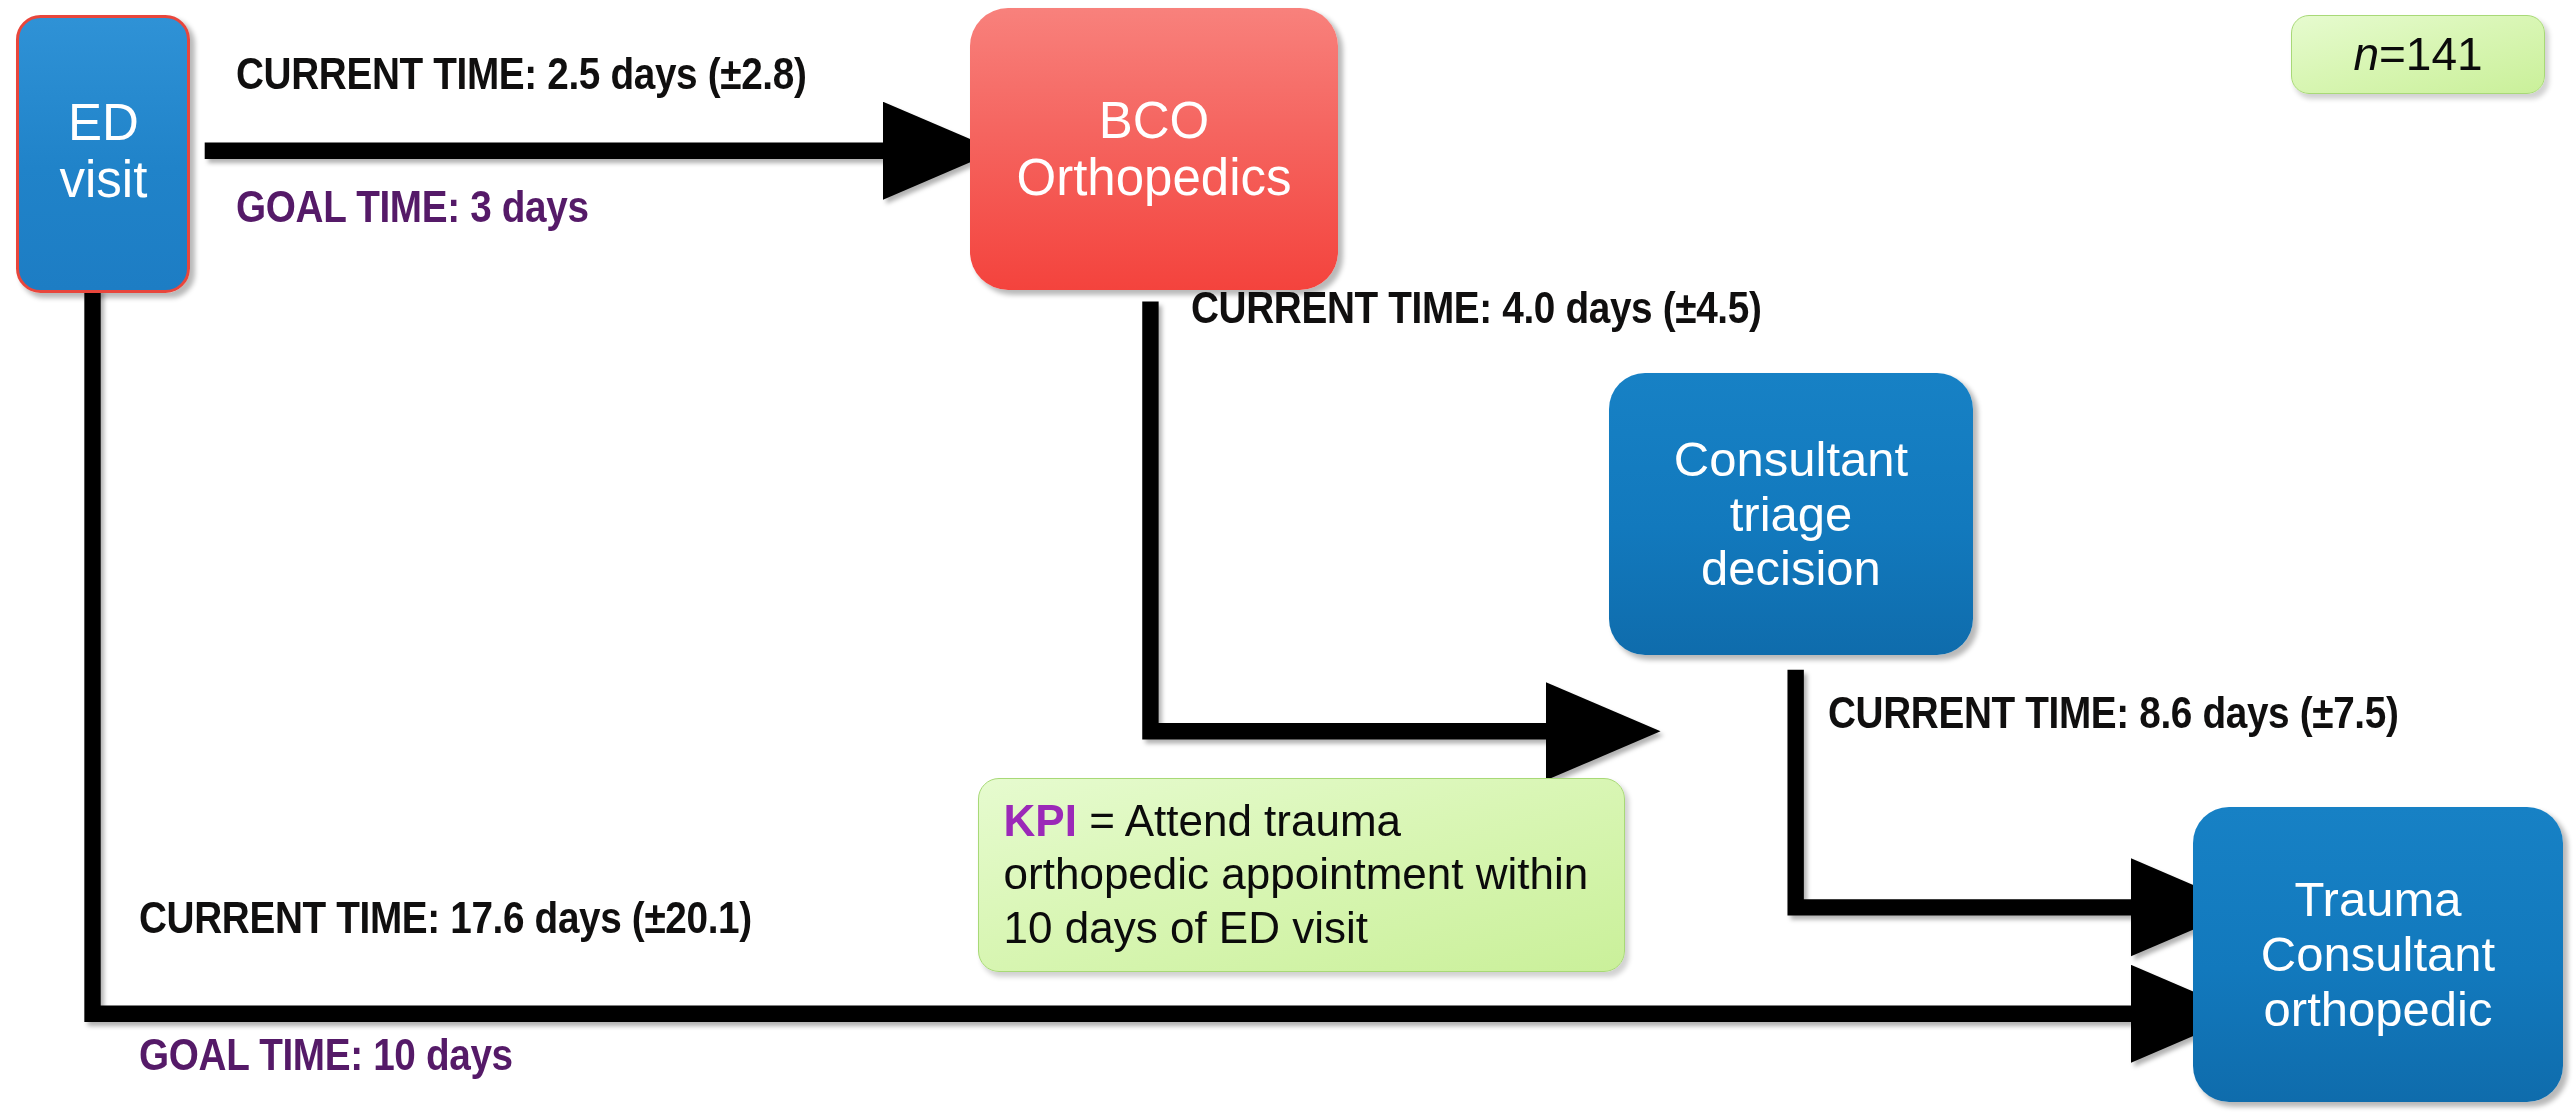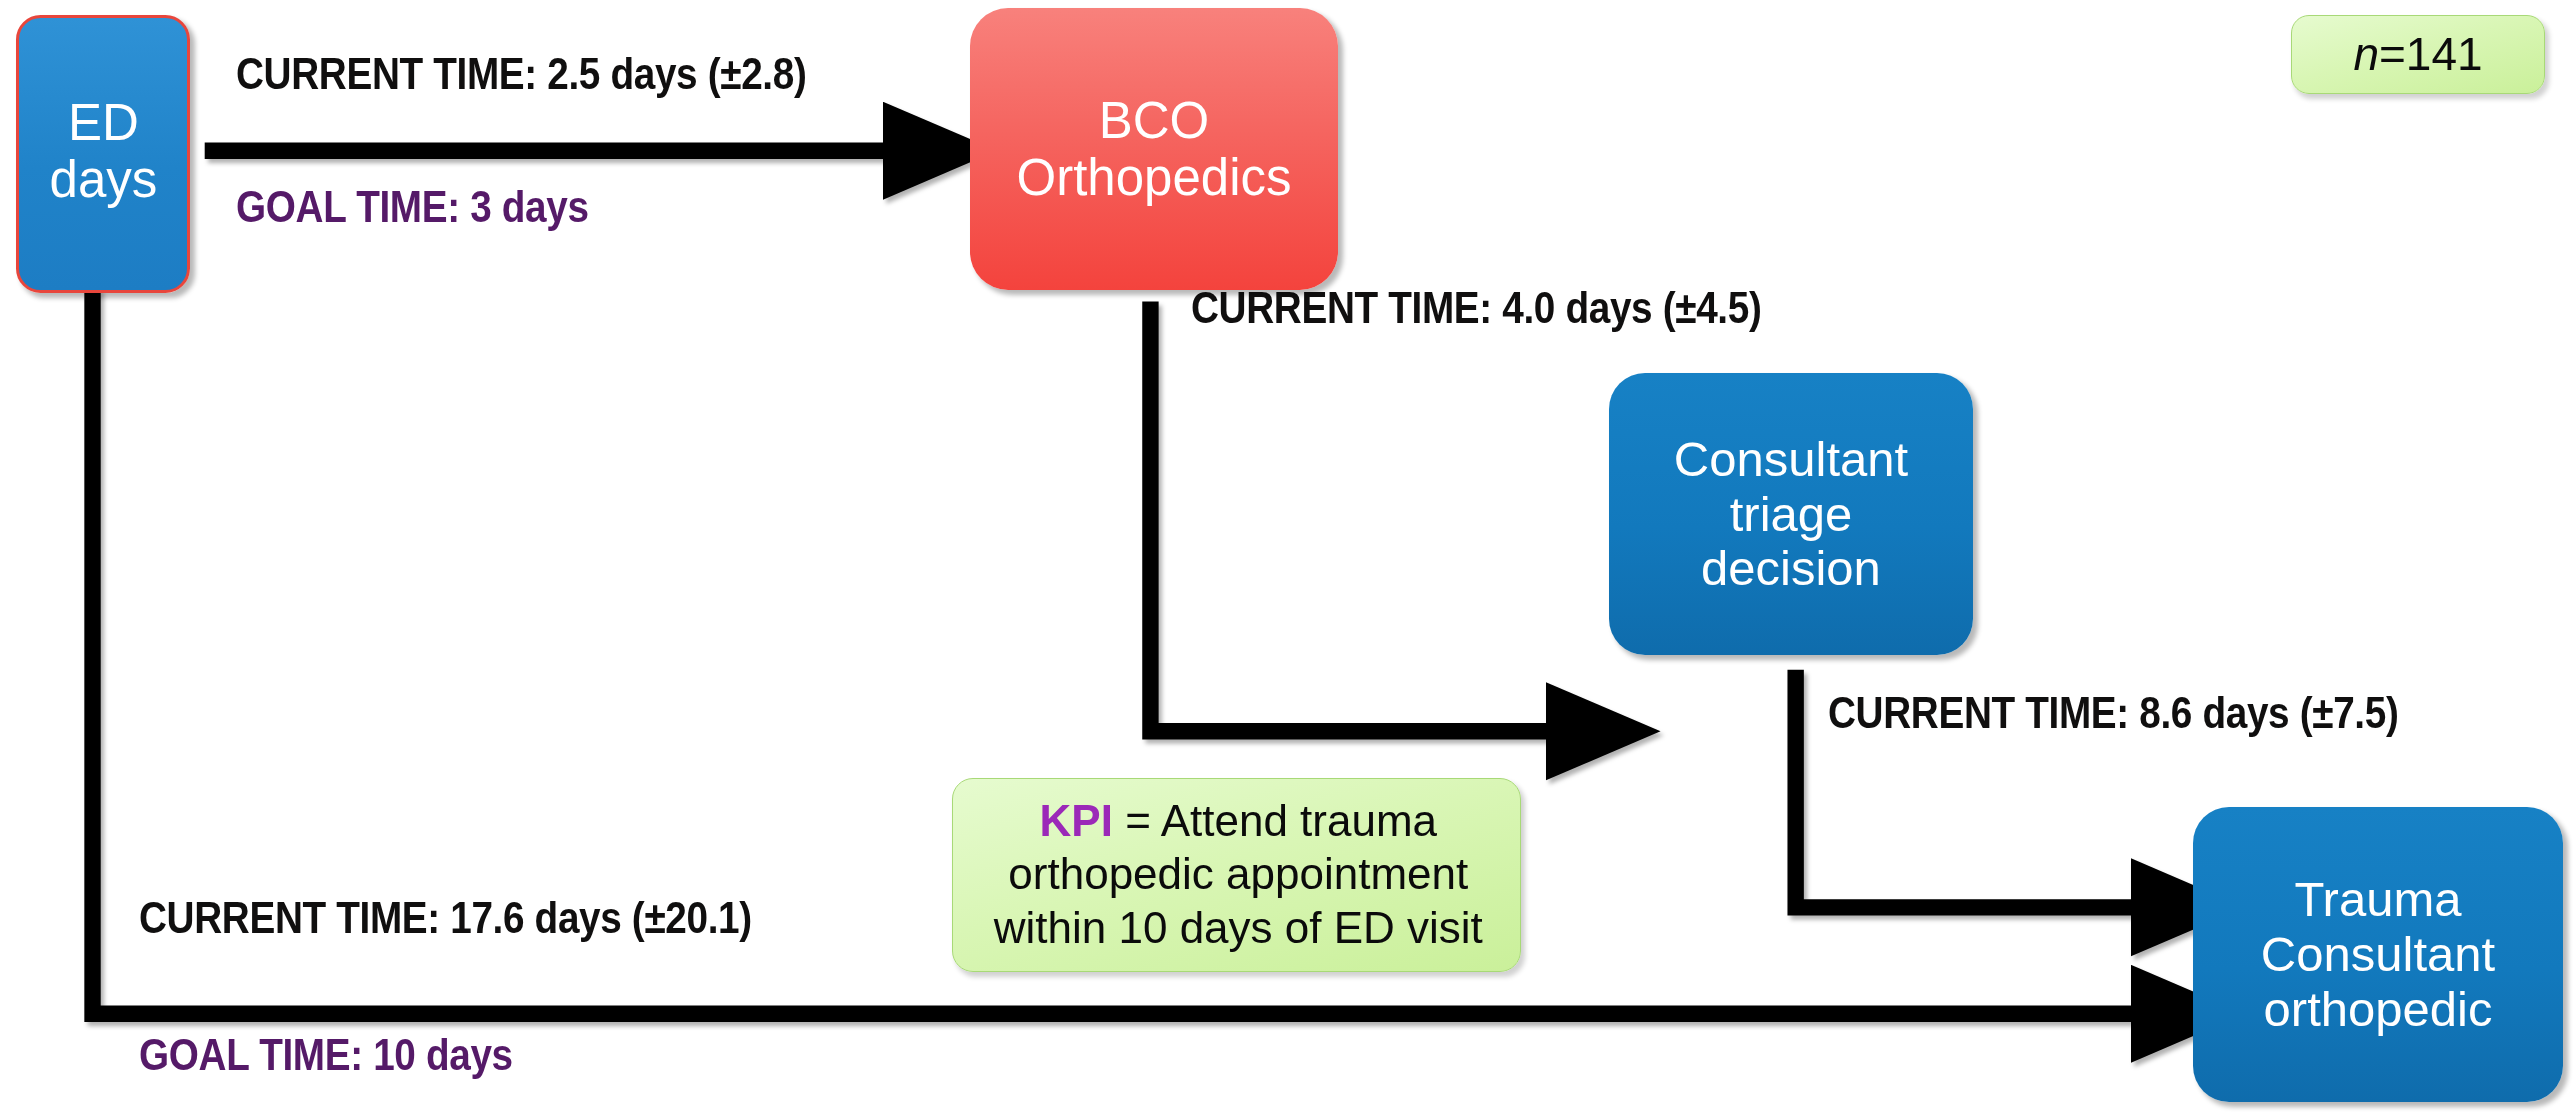--- a/index.html
+++ b/index.html
@@ -72,21 +72,21 @@
     color: #0b0b0b;
     font-family: "Liberation Sans", sans-serif;
     z-index: 6;
   }
   .kpi-box {
     padding: 14.7px 21px 16.4px 24.6px;
     font-size: 44px;
     line-height: 1.22;
   }
   .kpi-1 { left: 146px; top: 319px; width: 670px; }
-  .kpi-2 { left: 952px; top: 778px; width: 569px; text-align: center; }
+  .kpi-2 { left: 978px; top: 778px; width: 647px; }
   .kpi-tag {
     color: #9b29b8;
     font-weight: bold;
   }
   .n-box {
     left: 2291px; top: 14.7px; width: 254px; height: 79px;
     display: flex; align-items: center; justify-content: center;
     font-size: 46px;
     border-radius: 18px;
   }
@@ -152,21 +152,21 @@
         <polyline points="2193,818 2193,1108 2622,1108" fill="none" stroke="#000000" stroke-width="20" marker-end="url(#arrowhead)"></polyline>
       </g>
 
       <g>
         <polyline points="113,352 113,1238 2622,1238" fill="none" stroke="#000000" stroke-width="20" marker-end="url(#arrowhead)"></polyline>
       </g>
     </g>
   </svg>
 
   <div class="node node-ed">ED
-days</div>
+visit</div>
 
   <div class="node node-bco">BCO
 Orthopedics</div>
 
   <div class="node node-triage">Consultant
 triage
 decision</div>
 
   <div class="node node-trauma">Trauma
 Consultant

